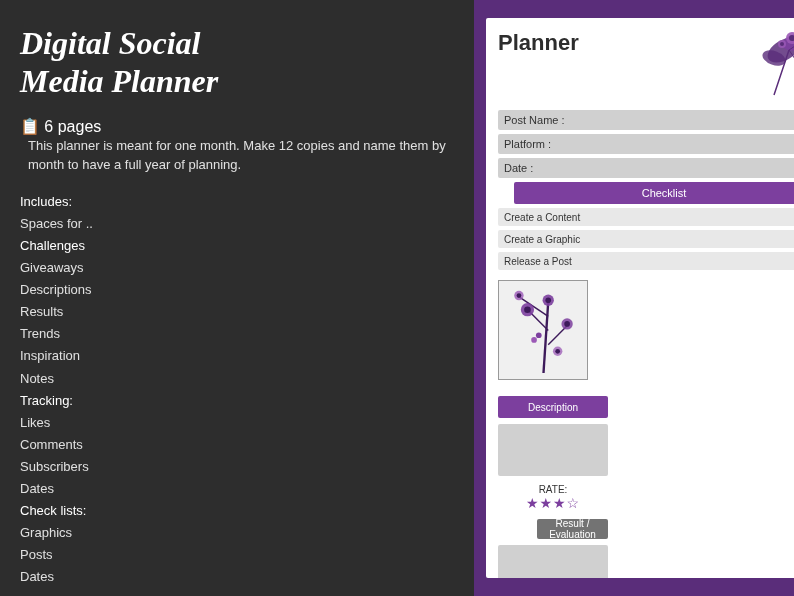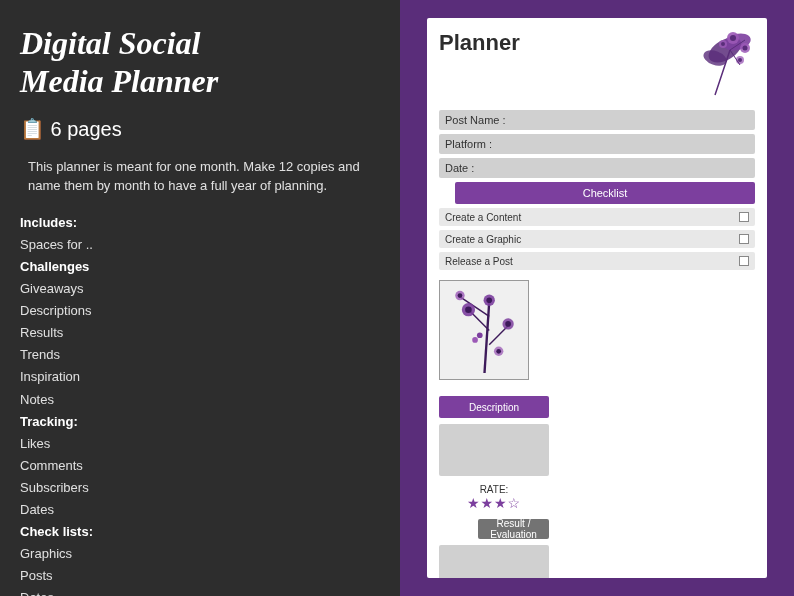--- a/index.html
+++ b/index.html
@@ -6,60 +6,60 @@
     body {
       width: 794px;
       height: 596px;
       display: flex;
       font-family: Arial, sans-serif;
       overflow: hidden;
     }
 
     
     .left-panel {
-      width: 400px;
+      width: 474px;
       background: #2d2d2d;
       padding: 24px 20px;
       color: white;
       flex-shrink: 0;
     }
 
     .main-title {
       font-size: 32px;
       font-weight: bold;
       font-style: italic;
       line-height: 1.2;
       margin-bottom: 16px;
       font-family: Georgia, serif;
     }
 
     .pages-info {
-      font-size: 20px;
-      margin-bottom: 16px;
+      font-size: 16px;
+      margin-bottom: 0;
       display: flex;
       align-items: center;
       gap: 6px;
     }
 
     .description-text {
       font-size: 13px;
       line-height: 1.5;
       margin-bottom: 16px;
       color: #e0e0e0;
       margin-left: 8px;
     }
 
     .includes-section {
       font-size: 13px;
       line-height: 1.7;
       color: #e0e0e0;
     }
 
     .includes-section .bold {
-      font-weight: bold;
+      font-weight: normal;
       color: white;
     }
 
     
     .right-panel {
       flex: 1;
       background: #5a2d7a;
       display: flex;
       align-items: center;
       justify-content: center;

